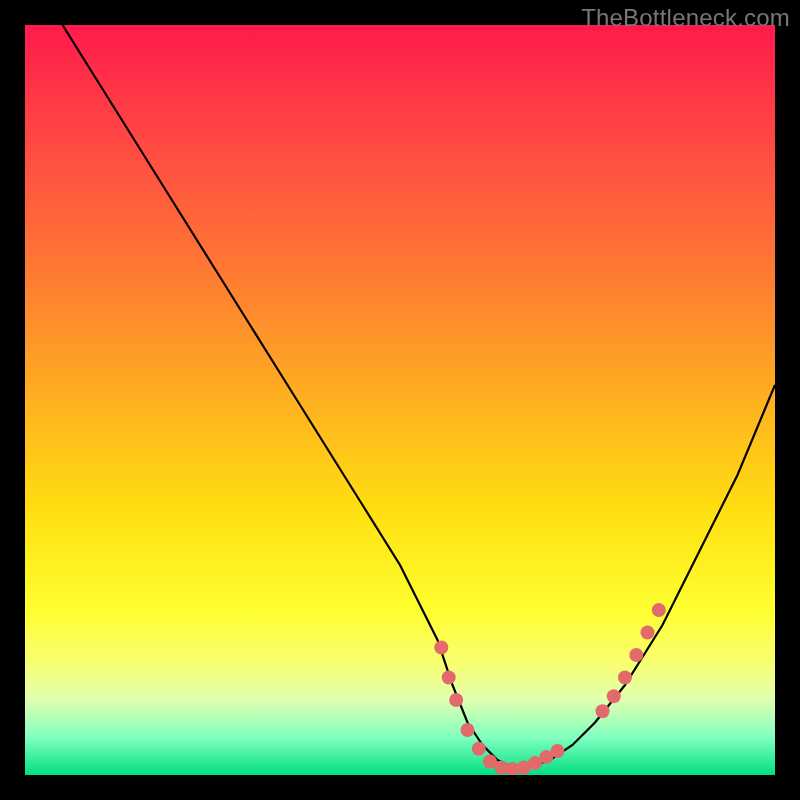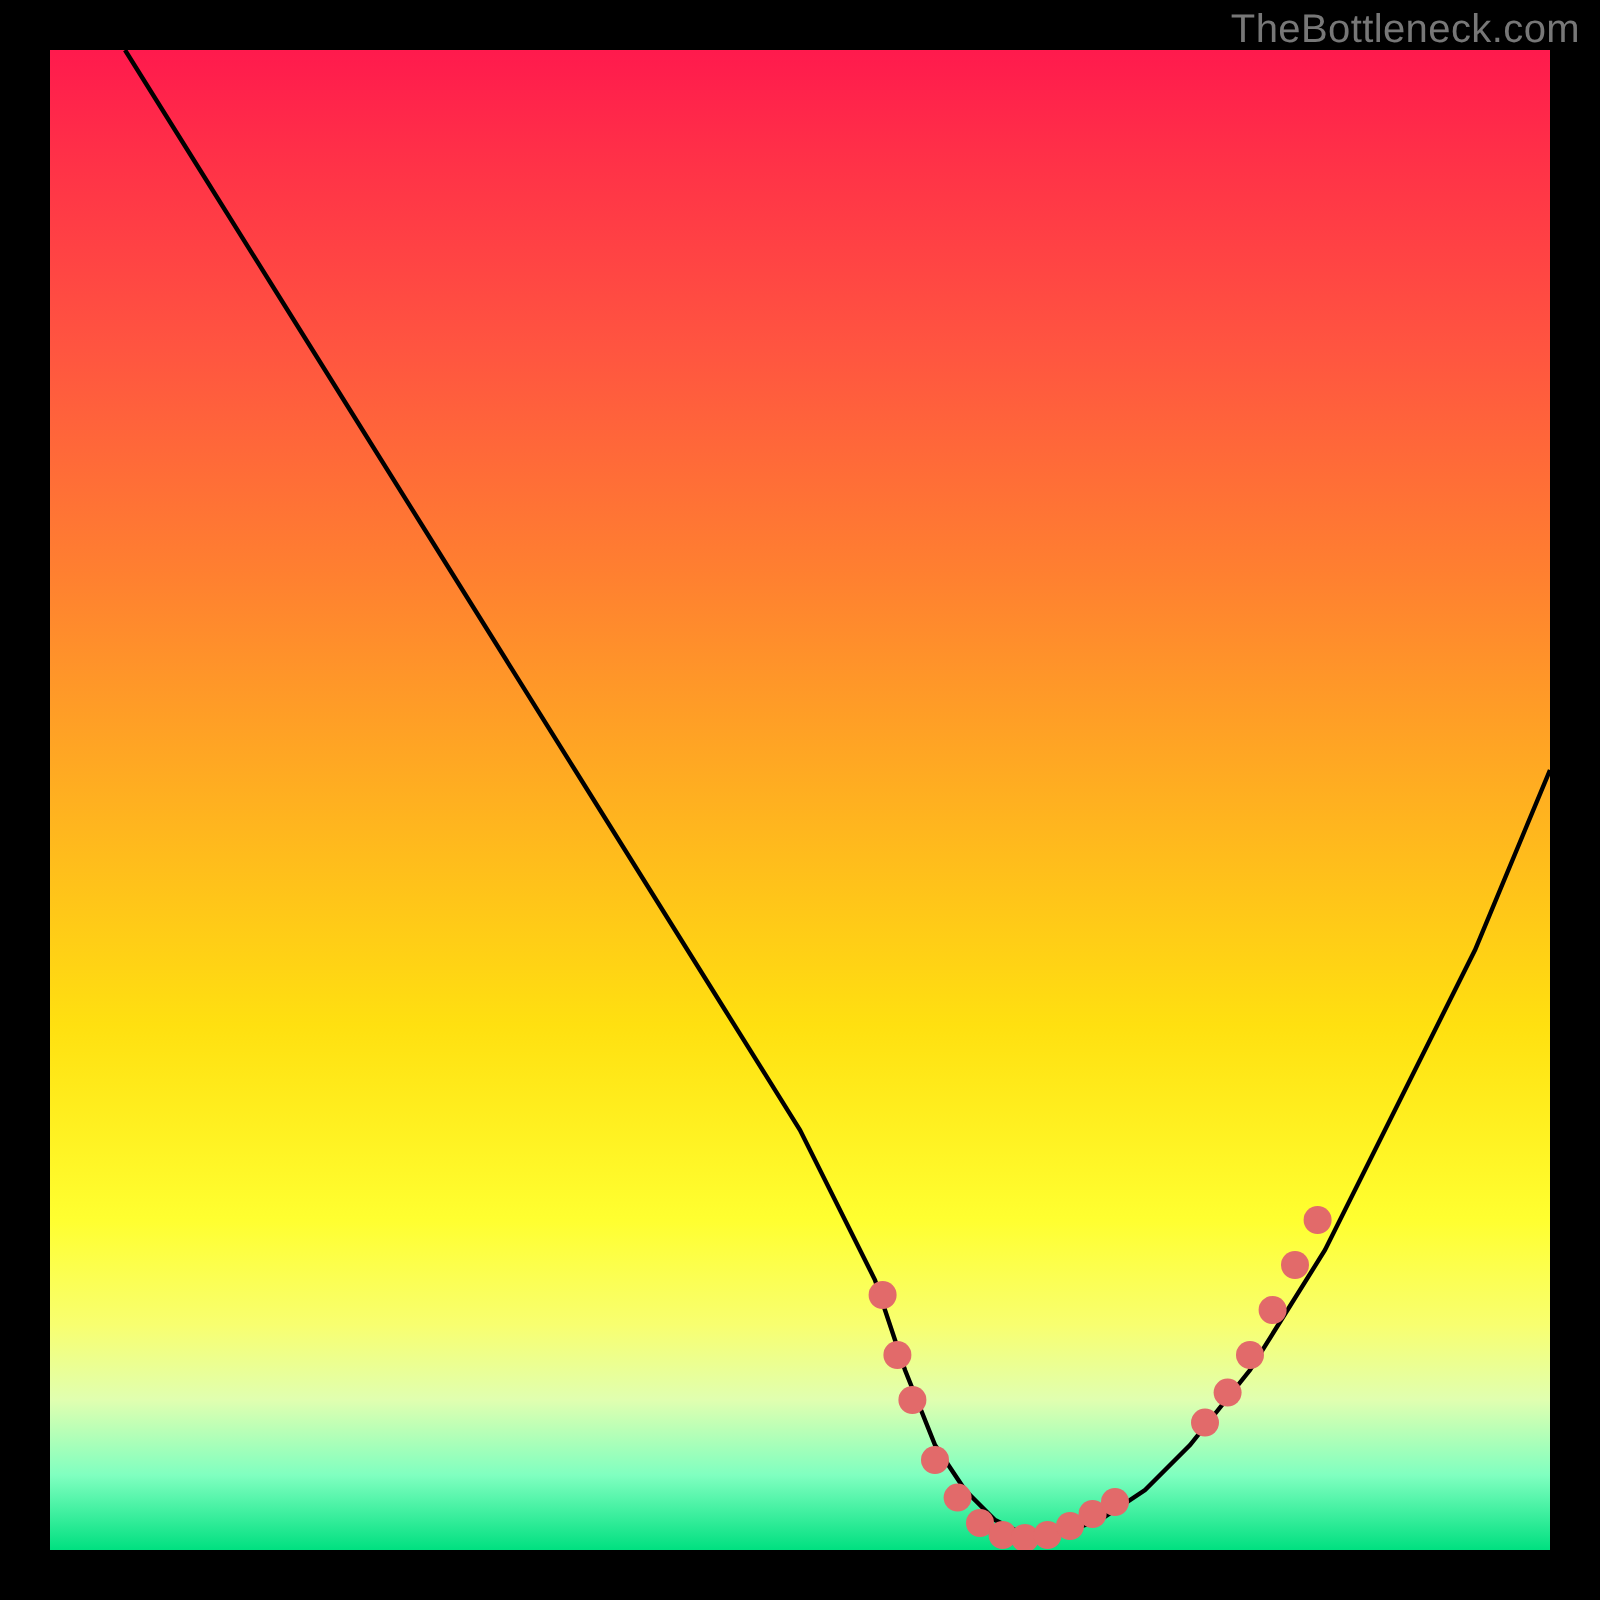--- a/index.html
+++ b/index.html
@@ -43,21 +43,21 @@
     top: 25px;
     width: 750px;
     height: 750px;
   }
   .watermark {
     position: absolute;
     top: 4px;
     right: 10px;
     color: #777;
     font-family: Arial, Helvetica, sans-serif;
-    font-size: 20px;
+    font-size: 24px;
     font-weight: 500;
     letter-spacing: 0.2px;
   }
 </style>
 </head>
 <body>
 
 <div class="frame">
   <div class="plot"></div>
   <svg class="curve-svg" viewBox="0 0 750 750">

